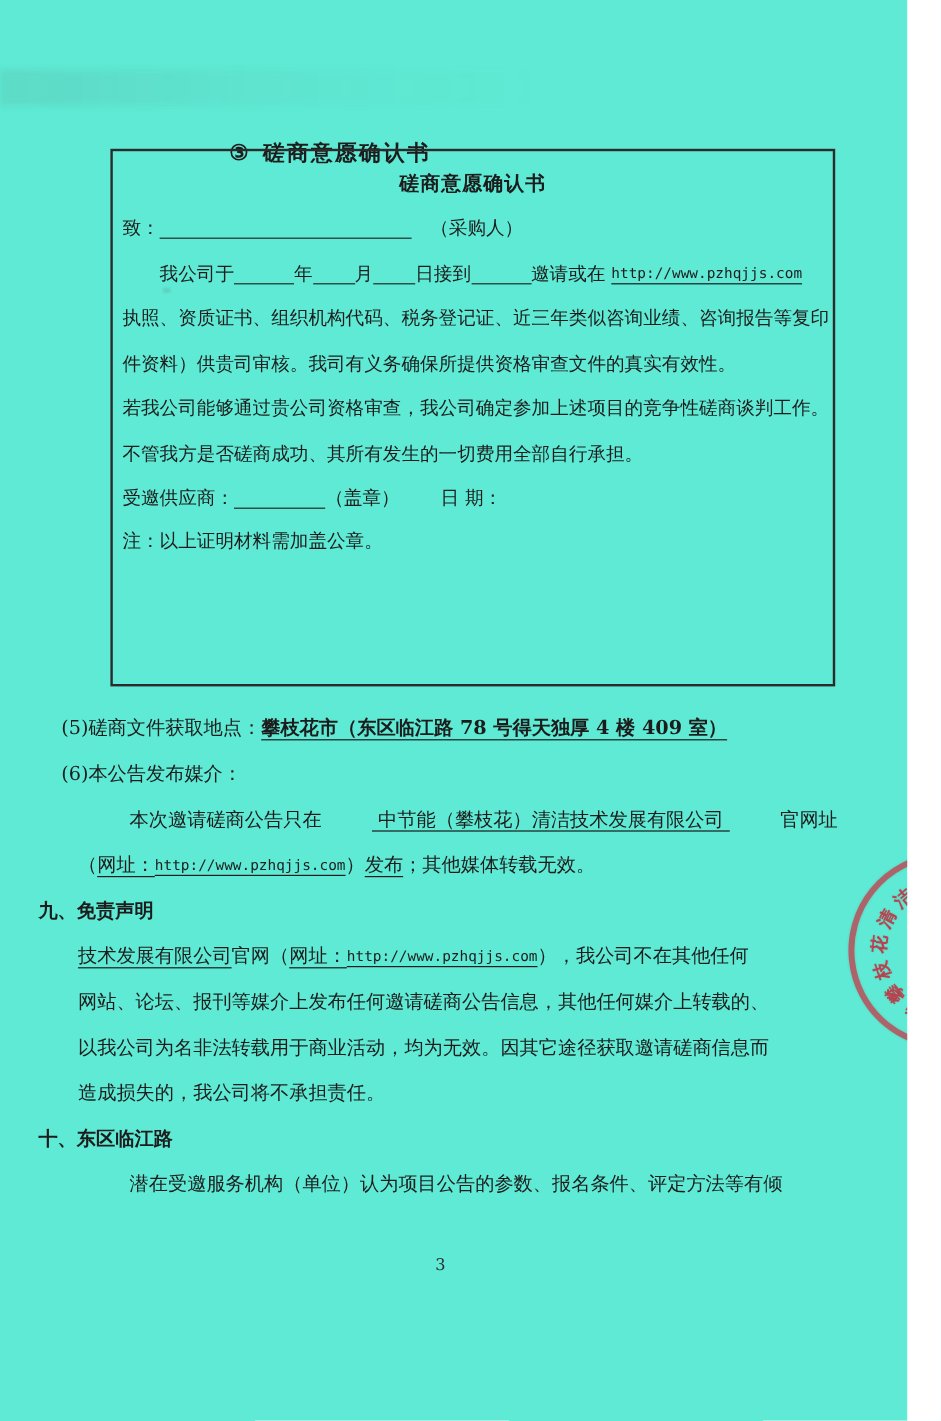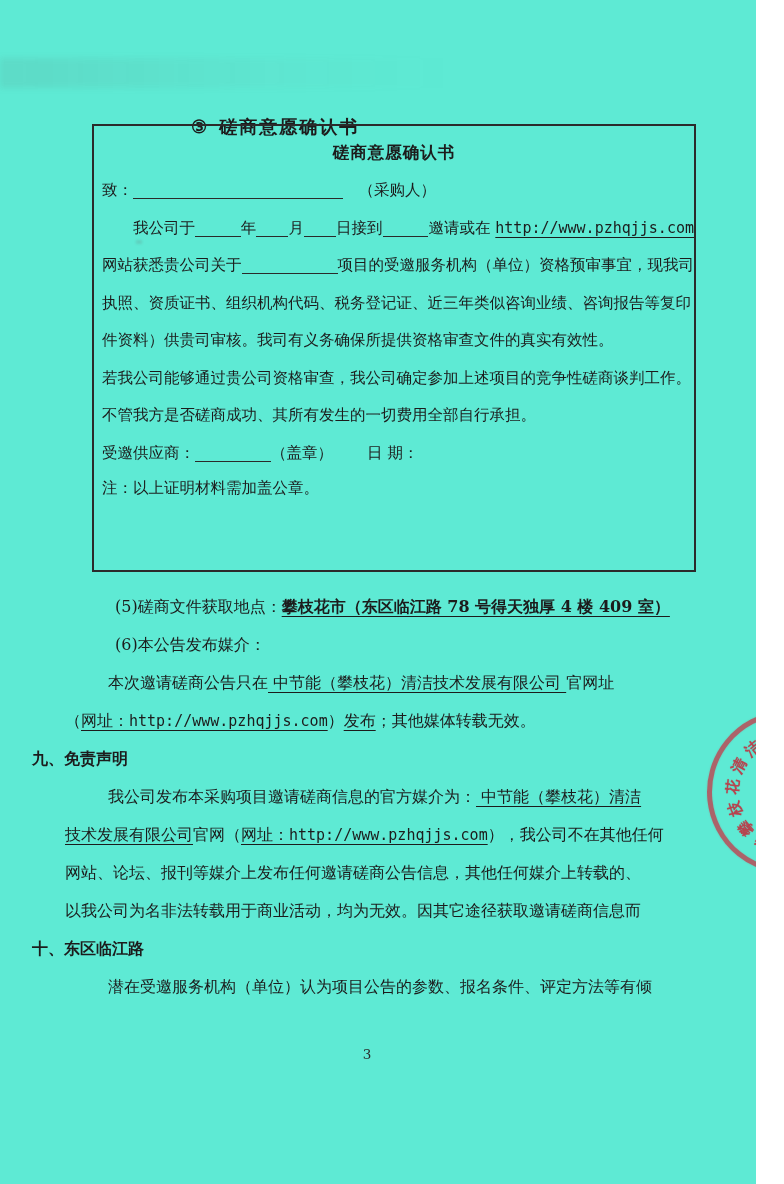--- a/index.html
+++ b/index.html
@@ -20,27 +20,27 @@
     border:2px solid #2b2b2b;box-sizing:border-box;padding-top:8px;
   }
   .form-box-title{height:38px;display:flex;align-items:center;justify-content:center;
     font-weight:700;font-size:16.5px;letter-spacing:1px;}
   .form-box .line{height:37.5px;display:flex;align-items:center;padding-left:8px;
     font-size:15.5px;white-space:pre;}
   .form-box .line.k-para{padding-left:39px;align-items:center;}
   .form-box .line.k-note{height:33px;}
   .body-text{position:absolute;left:0;top:588px;width:784px;}
   .body-text .line{height:38px;display:flex;align-items:center;padding-left:65px;white-space:pre;}
-  .body-text .line.k-item{padding-left:115px;}
-  .body-text .line.k-para{padding-left:108px;}
+  .body-text .line.k-item{padding-left:51px;}
+  .body-text .line.k-para{padding-left:108px;gap:42px;}
   .body-text .line.k-section{padding-left:32px;font-weight:700;}
   .line span{white-space:pre;}
   .b{font-weight:700;}
   .u{text-decoration:underline;text-underline-offset:4px;text-decoration-thickness:1px;}
-  .m{font-family:"DejaVu Sans Mono","Liberation Mono",monospace;font-size:15px;}
+  .m{font-family:"DejaVu Sans Mono","Liberation Mono",monospace;font-size:12px;}
   .blank{display:inline-block;height:1.02em;border-bottom:1.2px solid #2a2a2a;}
   .page-number{position:absolute;left:0;right:22px;top:1046px;text-align:center;font-size:13.5px;color:#2a2a2a;}
   .stamp{
     position:absolute;left:707px;top:710px;width:164px;height:164px;
     transform:rotate(-6deg);pointer-events:none;opacity:.92;
   }
   .stamp-ring{
     position:absolute;inset:0;border-radius:50%;box-sizing:border-box;
     border:5px solid rgba(201,48,64,.78);
     box-shadow:0 0 2px rgba(201,48,64,.25), inset 0 0 2px rgba(201,48,64,.25);
@@ -60,40 +60,39 @@
 
   <div class="doc-heading">
     <span class="marker">③</span><span>磋商意愿确认书</span>
   </div>
 
   <div class="form-box">
     <div class="form-box-title">磋商意愿确认书</div>
     <div>
         <div class="line k-flush"><span>致：</span><span class="blank" style="width: 210px;"></span><span>　（采购人）</span></div>
         <div class="line k-para"><span>我公司于</span><span class="blank" style="width: 50px;"></span><span>年</span><span class="blank" style="width: 35px;"></span><span>月</span><span class="blank" style="width: 35px;"></span><span>日接到</span><span class="blank" style="width: 50px;"></span><span>邀请或在 </span><span class="u m">http://www.pzhqjjs.com</span></div>
-        <div class="line k-flush"><span>网站获悉贵公司关于</span><span class="blank" style="width: 100px;"></span><span>项目的受邀服务机构（单位）资格预审事宜，现我司</span></div>
         <div class="line k-flush"><span>执照、资质证书、组织机构代码、税务登记证、近三年类似咨询业绩、咨询报告等复印</span></div>
         <div class="line k-flush"><span>件资料）供贵司审核。我司有义务确保所提供资格审查文件的真实有效性。</span></div>
         <div class="line k-flush"><span>若我公司能够通过贵公司资格审查，我公司确定参加上述项目的竞争性磋商谈判工作。</span></div>
         <div class="line k-flush"><span>不管我方是否磋商成功、其所有发生的一切费用全部自行承担。</span></div>
         <div class="line k-flush"><span>受邀供应商：</span><span class="blank" style="width: 76px;"></span><span>（盖章）</span><span style="margin-left: 34px;">日 期：</span></div>
         <div class="line k-note"><span>注：以上证明材料需加盖公章。</span></div>
       </div>
   </div>
 
   <div class="body-text">
       <div class="line k-item"><span>(5)磋商文件获取地点：</span><span class="u b">攀枝花市（东区临江路 78 号得天独厚 4 楼 409 室）</span></div>
       <div class="line k-item"><span>(6)本公告发布媒介：</span></div>
       <div class="line k-para"><span>本次邀请磋商公告只在</span><span class="u"> 中节能（攀枝花）清洁技术发展有限公司 </span><span>官网址</span></div>
       <div class="line k-flush"><span>（</span><span class="u">网址：</span><span class="u m">http://www.pzhqjjs.com</span><span>）</span><span class="u">发布</span><span>；其他媒体转载无效。</span></div>
       <div class="line k-section"><span>九、免责声明</span></div>
-      <div class="line k-para"><span>我公司发布本采购项目邀请磋商信息的官方媒介为：</span><span class="u"> 中节能（攀枝花）清洁</span></div>
       <div class="line k-flush"><span class="u">技术发展有限公司</span><span>官网（</span><span class="u">网址：</span><span class="u m">http://www.pzhqjjs.com</span><span>），我公司不在其他任何</span></div>
       <div class="line k-flush"><span>网站、论坛、报刊等媒介上发布任何邀请磋商公告信息，其他任何媒介上转载的、</span></div>
       <div class="line k-flush"><span>以我公司为名非法转载用于商业活动，均为无效。因其它途径获取邀请磋商信息而</span></div>
+      <div class="line k-flush"><span>造成损失的，我公司将不承担责任。</span></div>
       <div class="line k-section"><span>十、东区临江路</span></div>
       <div class="line k-para"><span>潜在受邀服务机构（单位）认为项目公告的参数、报名条件、评定方法等有倾</span></div>
     </div>
 
   <div class="page-number">3</div>
 
   <div class="stamp">
     <div class="stamp-ring"></div>
     <div>
         <span class="ring-char" style="transform: translate(-50%, -50%) rotate(-168.75deg) translateY(-56px);">节</span>

